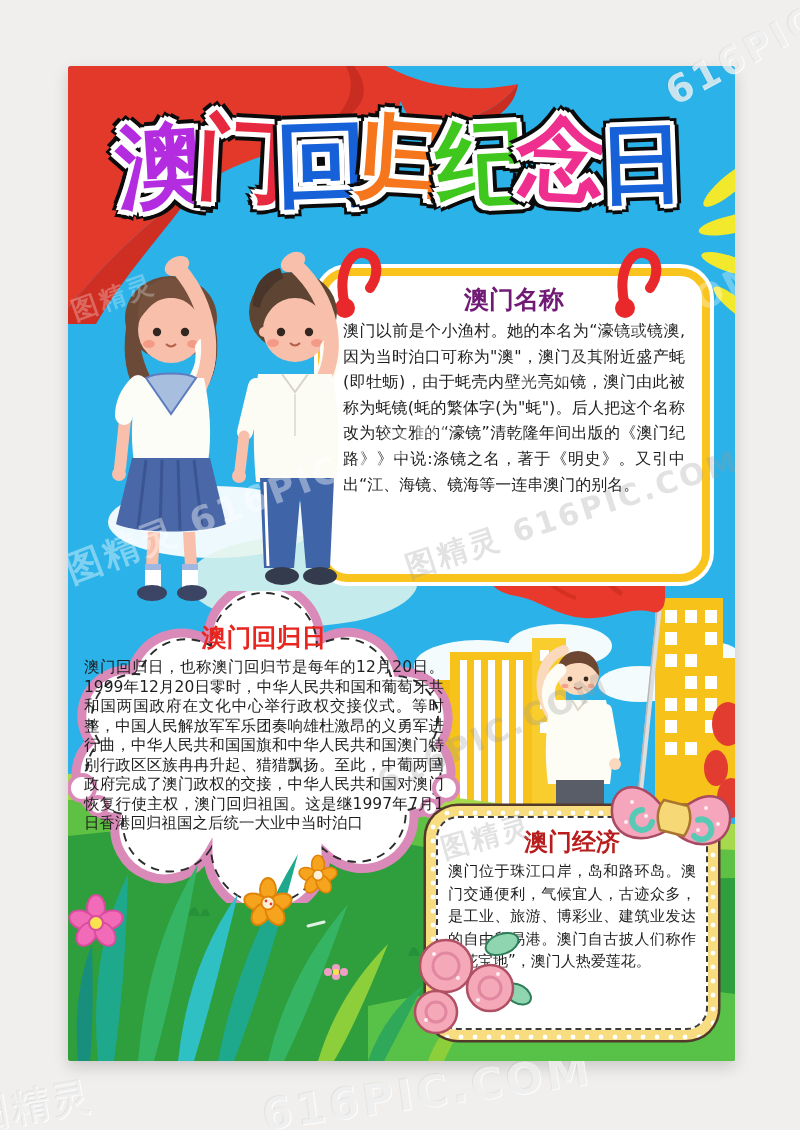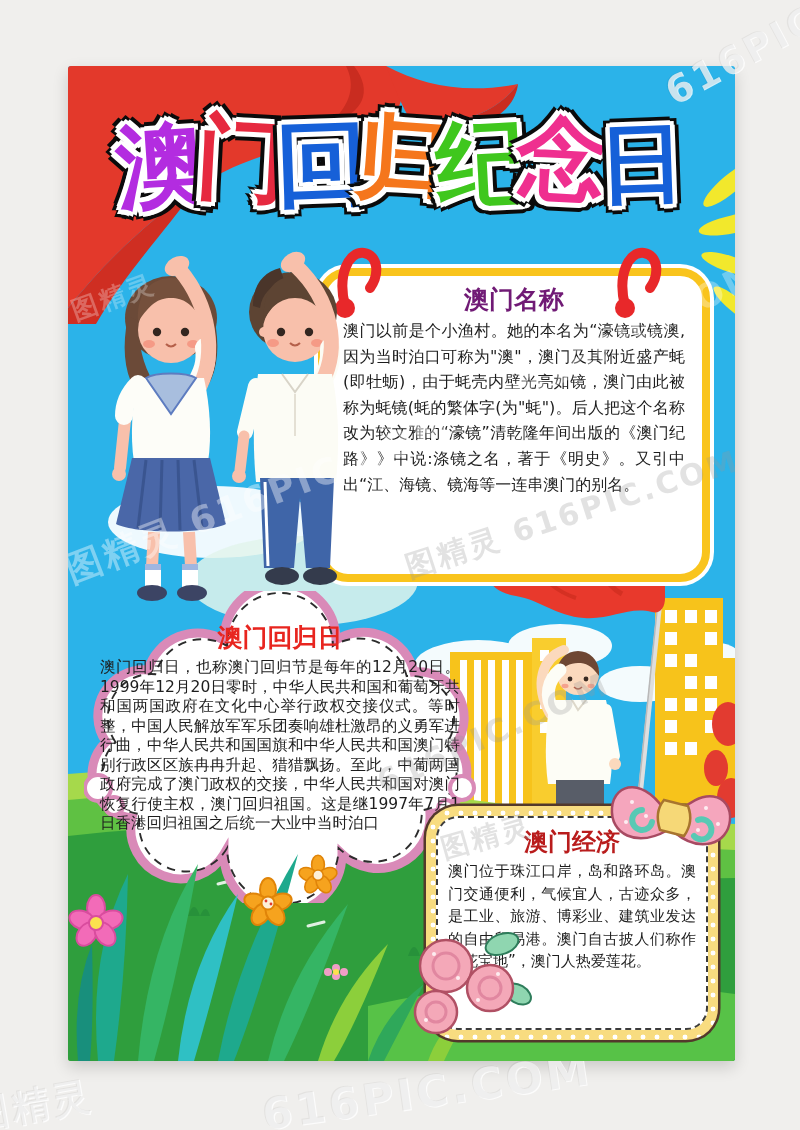--- a/index.html
+++ b/index.html
@@ -36,21 +36,21 @@
   .tchar:nth-child(6){transform:rotate(3deg) translateY(-2px);}
   .tchar:nth-child(7){transform:rotate(-2deg) translateY(2px) scale(.94);}
   
   .box-name{
     position:absolute;left:250px;top:202px;width:392px;height:314px;z-index:8;
     background:#fff;border:8px solid #f9c41d;border-radius:30px;
     box-shadow:0 0 0 4px #ffffff;box-sizing:border-box;overflow:hidden;
   }
   .box-name h2{margin:7px 0 2px;text-align:center;font-size:25px;font-weight:900;}
   .box-name .body{padding:0 17px;font-size:16px;line-height:1.6;color:#1d1d1d;text-align:justify;}
-  .cloud-wrap{position:absolute;left:16px;top:525px;width:336px;height:312px;z-index:7;}
+  .cloud-wrap{position:absolute;left:0px;top:525px;width:336px;height:312px;z-index:7;}
   .cloud-text{position:absolute;left:16px;top:28px;width:360px;text-align:center;}
   .cloud-text h2{margin:2px 0 4px;font-size:25px;font-weight:900;}
   .cloud-text .body{font-size:15.5px;line-height:1.26;color:#1d1d1d;text-align:justify;}
   .box-econ{
     position:absolute;left:358px;top:740px;width:292px;height:234px;z-index:9;
     background-color:#f8dc80;
     background-image:radial-gradient(#ffffff 2.2px,transparent 2.7px);
     background-size:14px 14px;
     border-radius:32px;box-shadow:0 0 0 2.5px #53392b;
     padding:10px;box-sizing:border-box;

